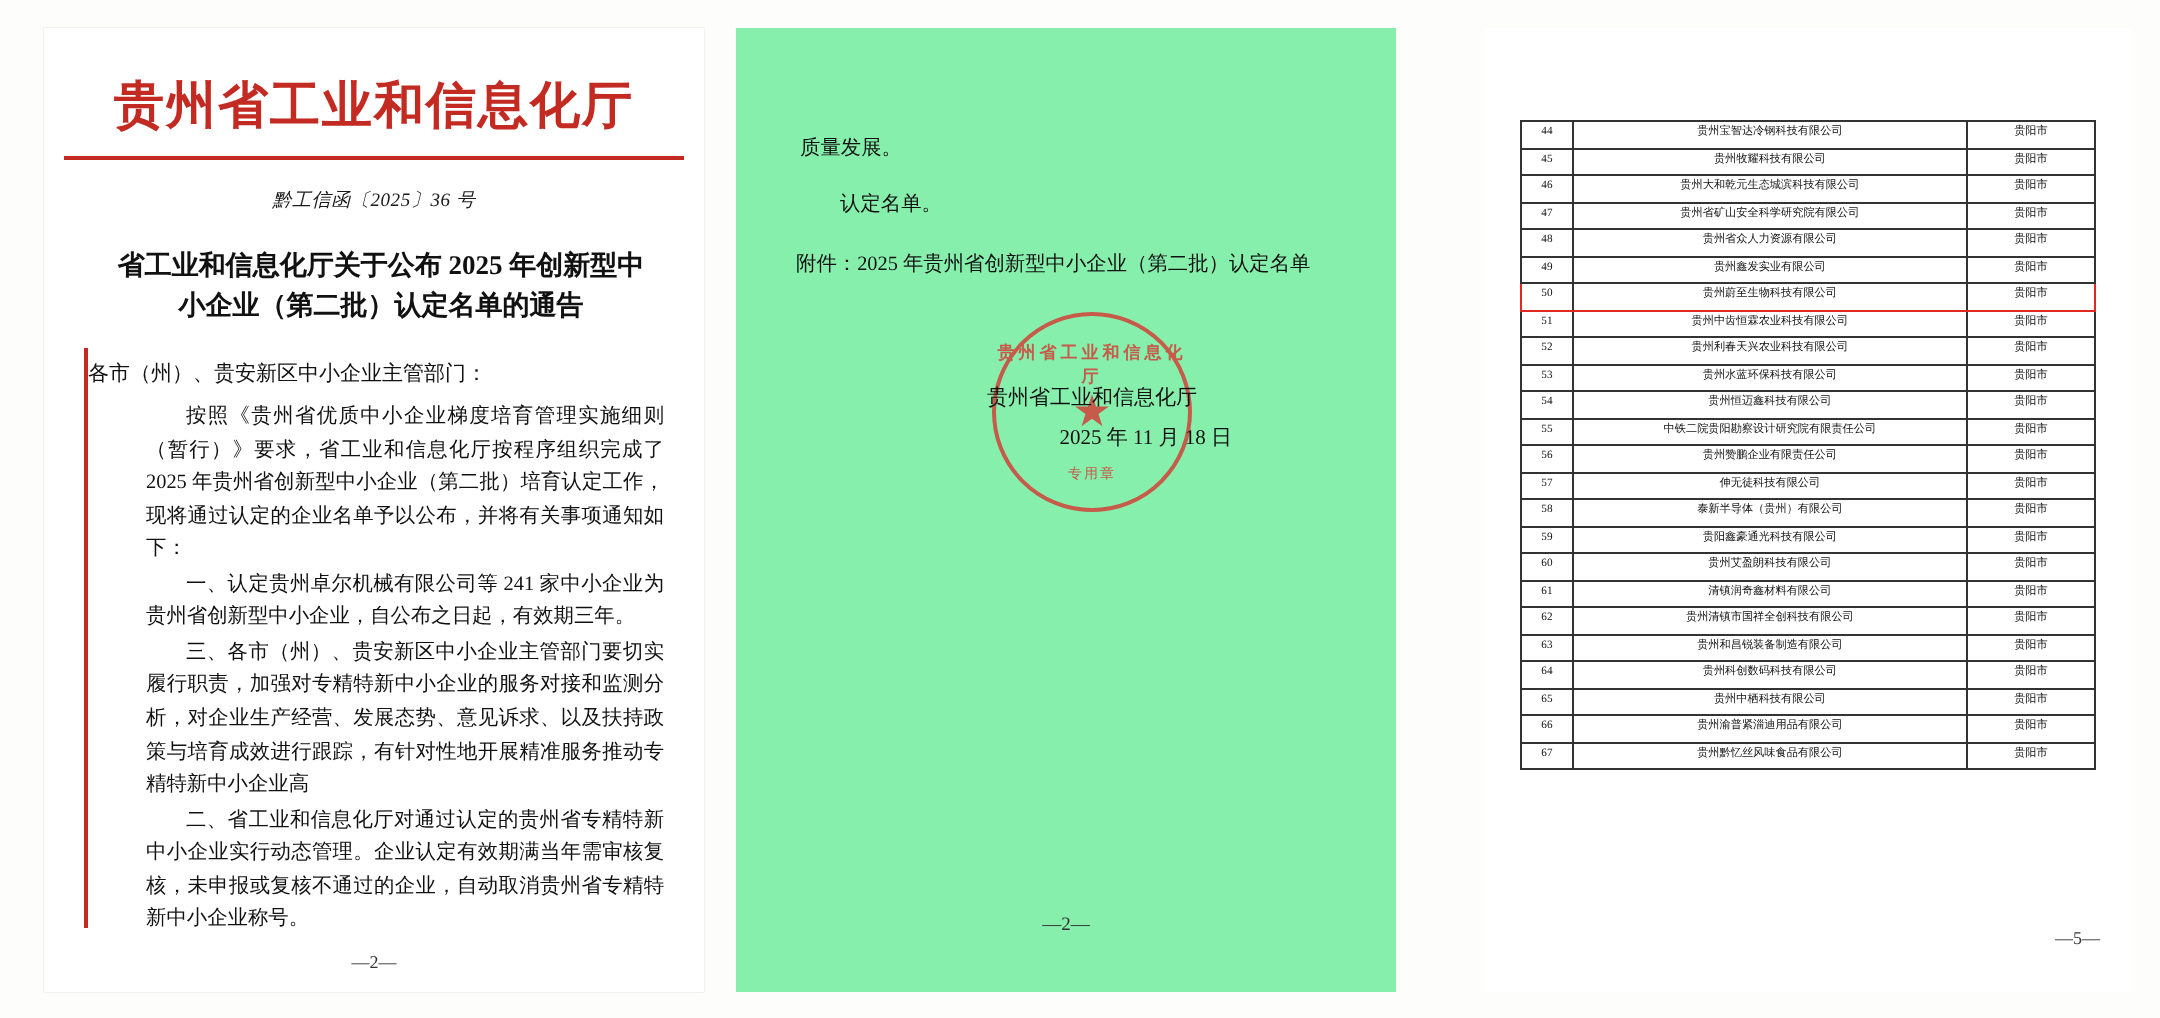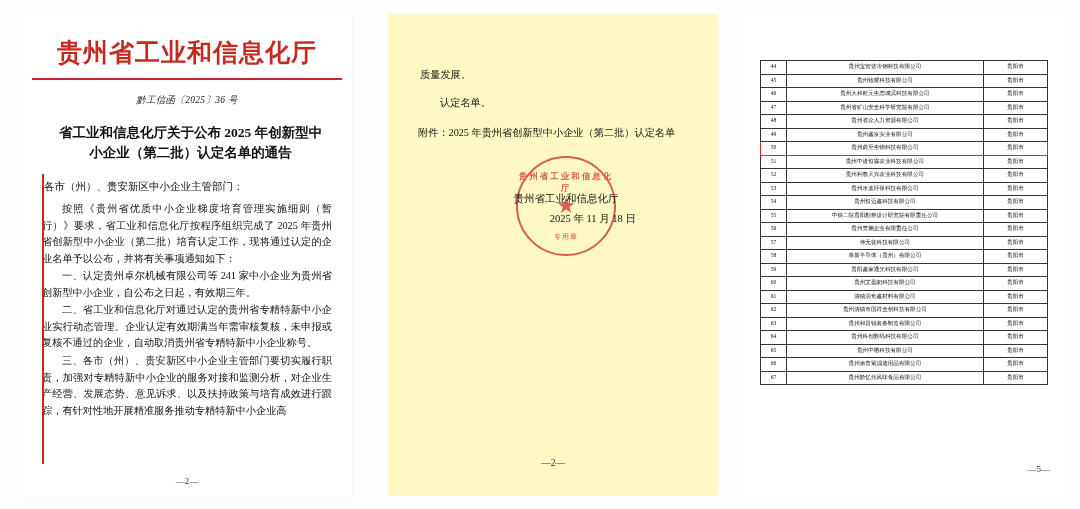--- a/index.html
+++ b/index.html
@@ -71,20 +71,21 @@
     font-size: 10.2px;
     line-height: 1.62;
     color: #111;
     margin: 7px 20px 0 20px;
     text-align: justify;
     text-justify: inter-ideograph;
   }
   .doc-body p {
     margin: 0 0 1px 0;
     text-indent: 20px;
+    padding-left: 31px;
   }
   .side-bar-left {
     position: absolute;
     left: 20px;
     top: 160px;
     width: 2px;
     height: 290px;
     background: #c32b22;
   }
   .page-num-left {
@@ -93,25 +94,25 @@
     right: 0;
     bottom: 10px;
     text-align: center;
     font-size: 9px;
     color: #333;
   }
 
   
   .doc-mid {
     position: absolute;
-    left: 388px;
+    left: 368px;
     top: 14px;
     width: 330px;
     height: 482px;
-    background: #fef9c3;
+    background: #86efac;
   }
   .mid-line {
     font-size: 10.2px;
     color: #111;
     line-height: 1.7;
   }
   .mid-l1 { position: absolute; left: 32px; top: 52px; }
   .mid-l2 { position: absolute; left: 52px; top: 80px; }
   .mid-l3 { position: absolute; left: 30px; top: 110px; }
 
@@ -232,22 +233,22 @@
 
   <div class="doc-left">
     <div class="letterhead">贵州省工业和信息化厅</div>
     <div class="letterhead-rule"></div>
     <div class="doc-number">黔工信函〔2025〕36 号</div>
     <div class="doc-title">省工业和信息化厅关于公布 2025 年创新型中小企业（第二批）认定名单的通告</div>
     <div class="doc-salutation">各市（州）、贵安新区中小企业主管部门：</div>
     <div class="doc-body">
       <p>按照《贵州省优质中小企业梯度培育管理实施细则（暂行）》要求，省工业和信息化厅按程序组织完成了 2025 年贵州省创新型中小企业（第二批）培育认定工作，现将通过认定的企业名单予以公布，并将有关事项通知如下：</p>
       <p>一、认定贵州卓尔机械有限公司等 241 家中小企业为贵州省创新型中小企业，自公布之日起，有效期三年。</p>
+      <p>三、各市（州）、贵安新区中小企业主管部门要切实履行职责，加强对专精特新中小企业的服务对接和监测分析，对企业生产经营、发展态势、意见诉求、以及扶持政策与培育成效进行跟踪，有针对性地开展精准服务推动专精特新中小企业高</p>
       <p>二、省工业和信息化厅对通过认定的贵州省专精特新中小企业实行动态管理。企业认定有效期满当年需审核复核，未申报或复核不通过的企业，自动取消贵州省专精特新中小企业称号。</p>
-      <p>三、各市（州）、贵安新区中小企业主管部门要切实履行职责，加强对专精特新中小企业的服务对接和监测分析，对企业生产经营、发展态势、意见诉求、以及扶持政策与培育成效进行跟踪，有针对性地开展精准服务推动专精特新中小企业高</p>
     </div>
     <div class="side-bar-left"></div>
     <div class="page-num-left">—2—</div>
   </div>
 
   <div class="doc-mid">
     <div class="mid-line mid-l1">质量发展。</div>
     <div class="mid-line mid-l2">认定名单。</div>
     <div class="mid-line mid-l3">附件：2025 年贵州省创新型中小企业（第二批）认定名单</div>
 

